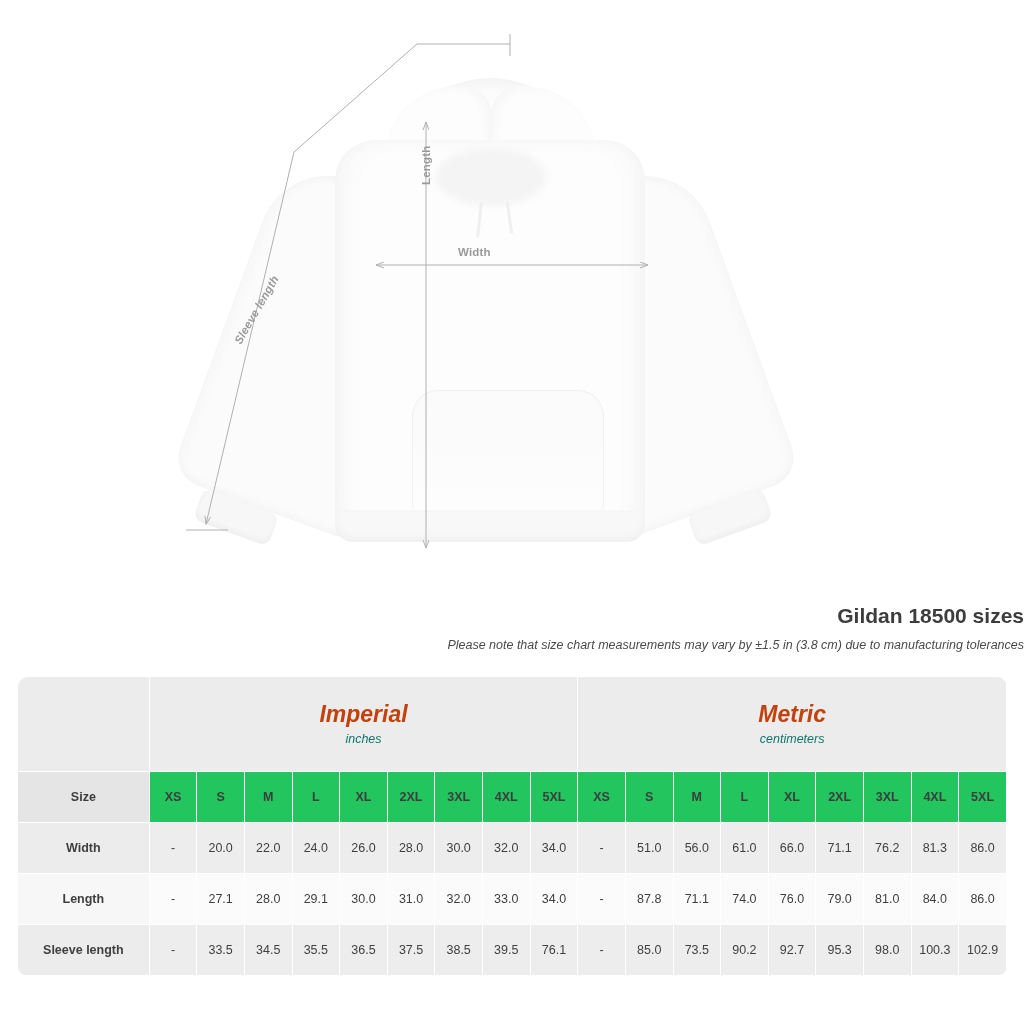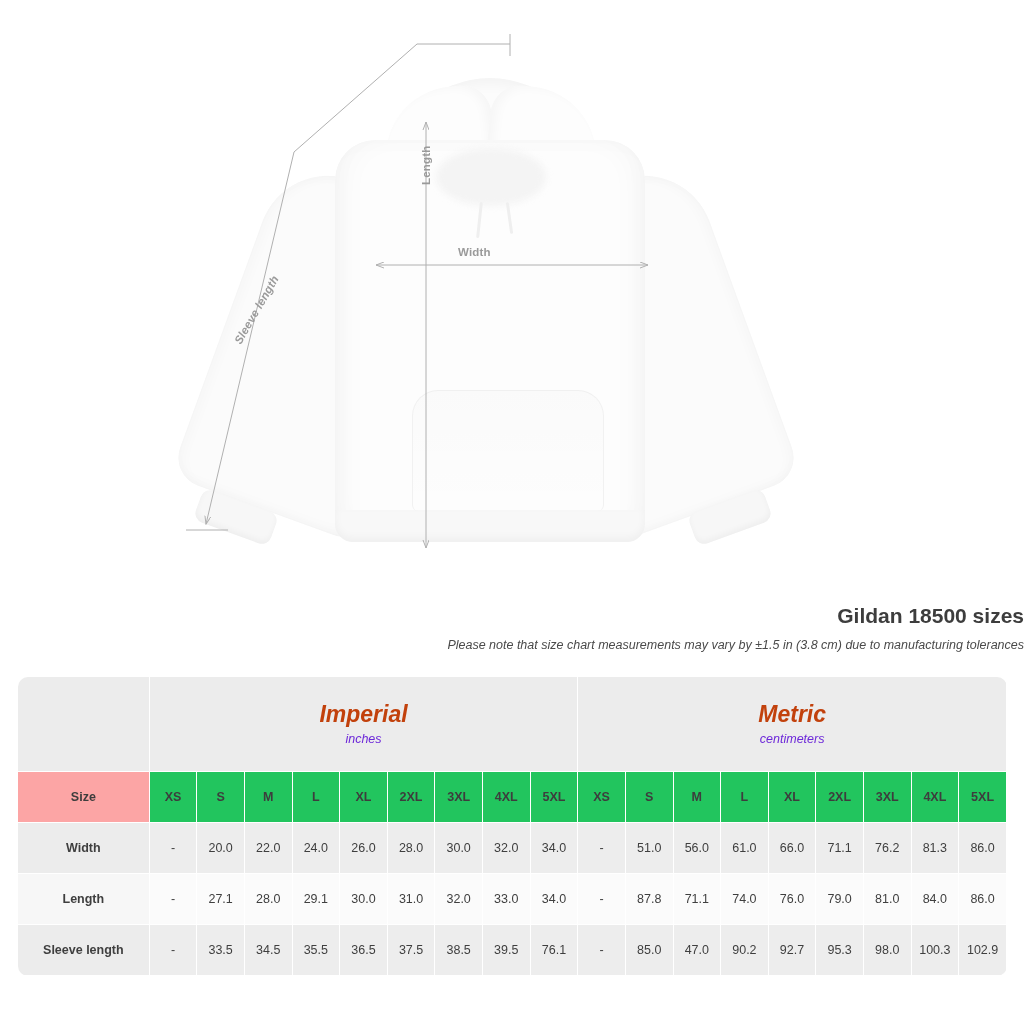--- a/index.html
+++ b/index.html
@@ -249,36 +249,36 @@
     font-size: 23px;
     font-style: italic;
     font-weight: bold;
     color: #c2410c;
     display: block;
     line-height: 1.1;
   }
   .group-head .unit-name {
     font-size: 12.5px;
     font-style: italic;
-    color: #6d28d9;
+    color: #0f766e;
     display: block;
     margin-top: 5px;
   }
   .corner-cell {
     background: #ececec;
   }
   tr.head-row td {
     background: #22c55e;
     height: 48px;
     font-weight: bold;
     font-size: 12.5px;
     color: #3d3d3d;
   }
   tr.head-row td.rowlabel {
-    background: #fca5a5;
+    background: #e5e5e5;
   }
   tr.data-row td {
     height: 48px;
   }
   tr.row-alt td { background: #ededed; }
   tr.row-plain td { background: #fbfbfb; }
   td.rowlabel {
     font-weight: bold;
     text-align: center;
     font-size: 12.5px;
@@ -438,21 +438,21 @@
         <td>33.5</td>
         <td>34.5</td>
         <td>35.5</td>
         <td>36.5</td>
         <td>37.5</td>
         <td>38.5</td>
         <td>39.5</td>
         <td>76.1</td>
         <td>-</td>
         <td>85.0</td>
-        <td>47.0</td>
+        <td>73.5</td>
         <td>90.2</td>
         <td>92.7</td>
         <td>95.3</td>
         <td>98.0</td>
         <td>100.3</td>
         <td class="rounded-br">102.9</td>
       </tr>
     </tbody>
   </table>
 </div>

